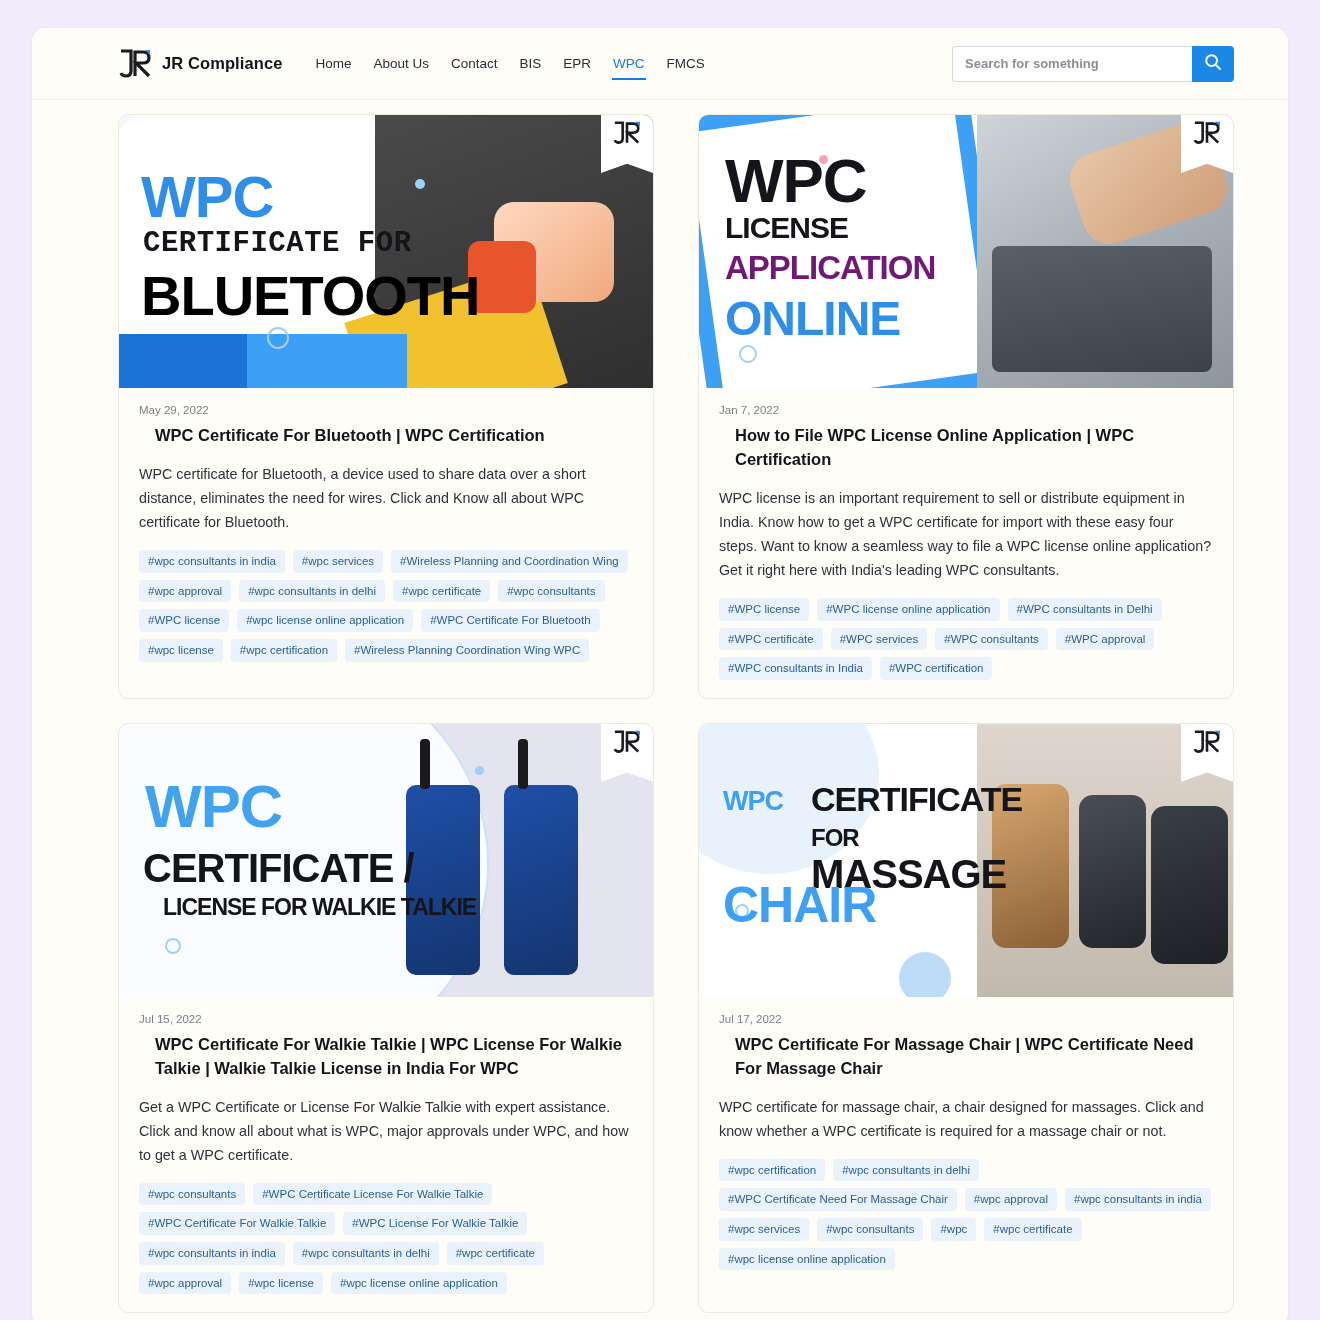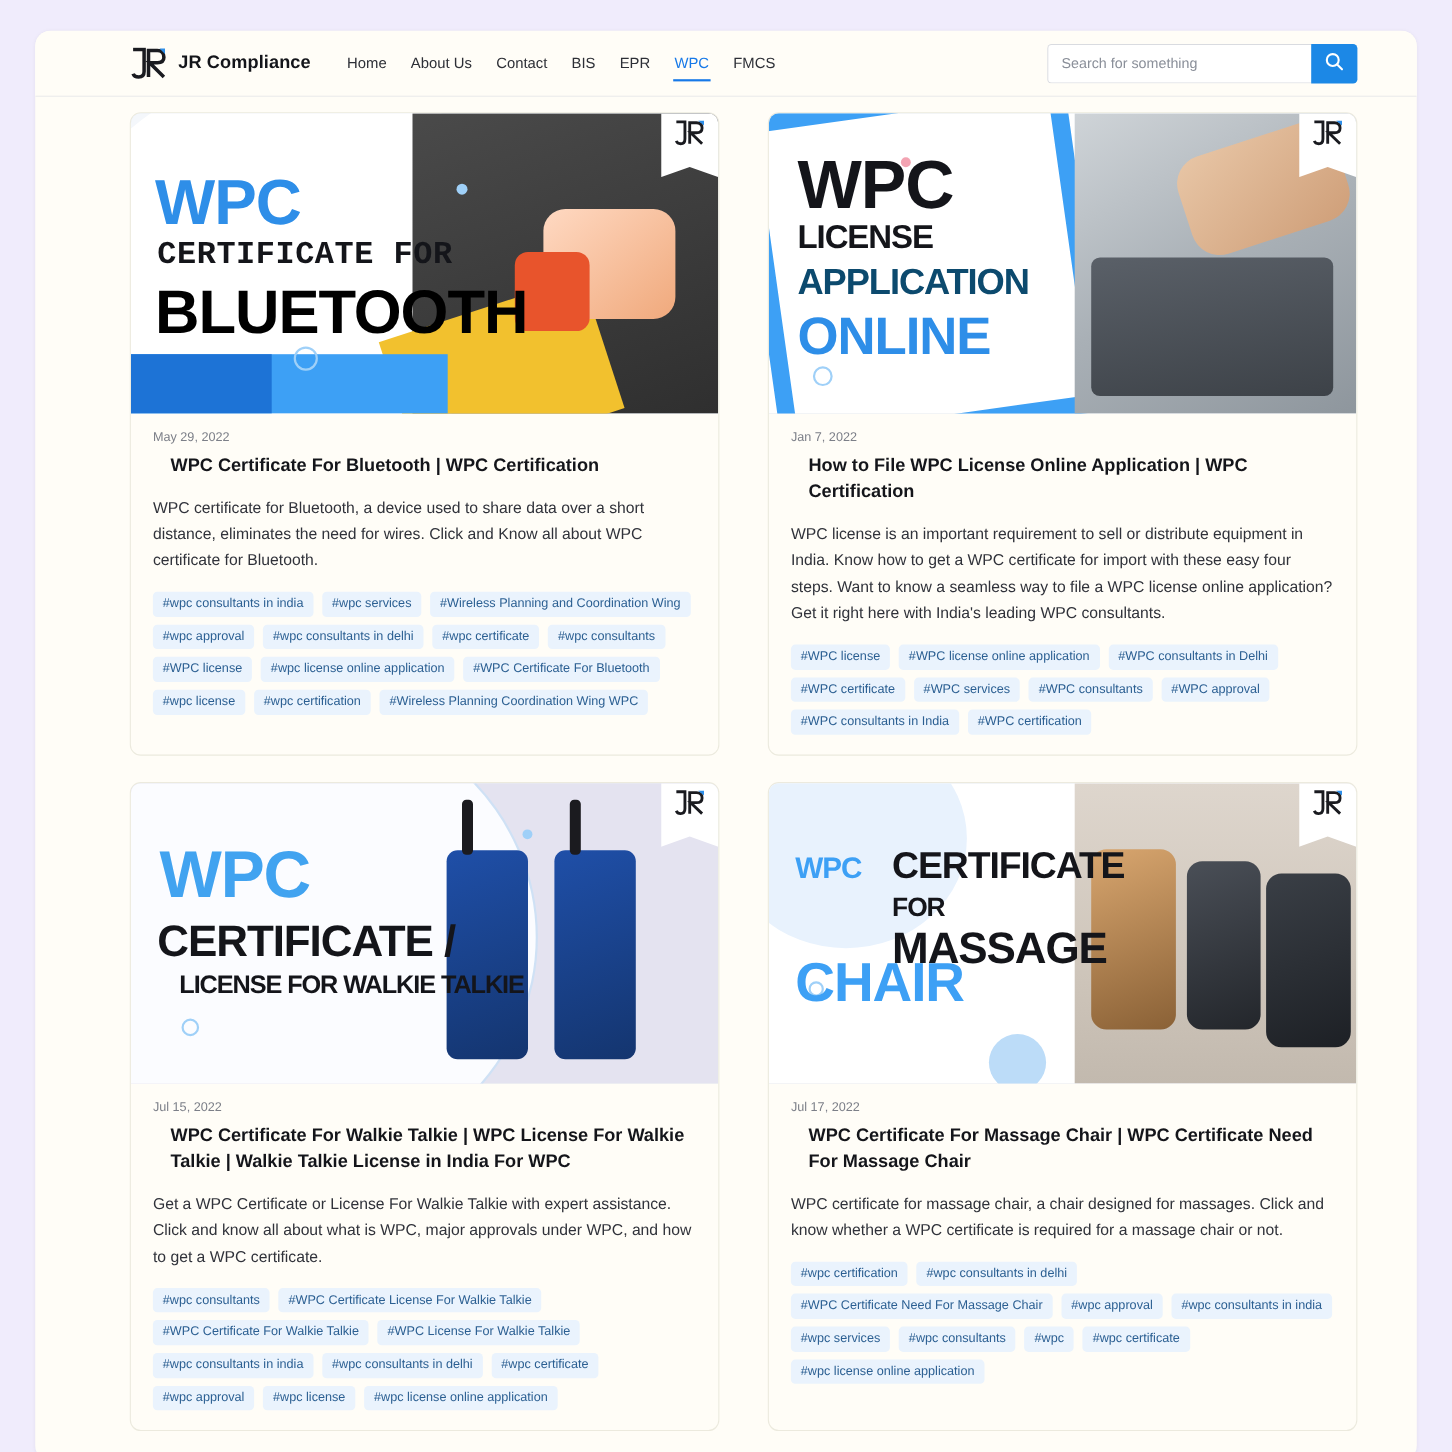--- a/index.html
+++ b/index.html
@@ -17,21 +17,21 @@
     top: 28px;
     width: 1256px;
     height: 1300px;
     background: #fffdf7;
     border-radius: 14px;
     overflow: hidden;
     box-shadow: 0 1px 4px rgba(0,0,0,0.05);
   }
   
   .header {
-    height: 60px;
+    height: 72px;
     background: #fffdf7;
     border-bottom: 1px solid #ececec;
     display: flex;
     align-items: center;
     padding: 0 54px 0 86px;
   }
   .logo-mark {
     width: 34px; height: 34px;
     display: flex; align-items: center; justify-content: center;
     margin-right: 10px;
@@ -74,20 +74,21 @@
     flex: 1;
     border: 1px solid #d9dbe0;
     border-right: none;
     border-radius: 4px 0 0 4px;
     padding: 0 12px;
     font-size: 13px;
     font-family: "Liberation Sans", sans-serif;
     color: #2d2f36;
     background: #fff;
     outline: none;
+    font-weight: bold;
   }
   .search-input::placeholder { color: #8a8f99; }
   .search-btn {
     width: 42px;
     background: #1c88e6;
     border: none;
     border-radius: 0 4px 4px 0;
     display: flex; align-items: center; justify-content: center;
     cursor: pointer;
   }
@@ -212,21 +213,21 @@
     background: linear-gradient(150deg,#e8c6a6,#cf9f79);
     transform: rotate(-18deg);
   }
   .t2 .photo::after {
     content: ""; position: absolute; left: 6%; bottom: 6%;
     width: 86%; height: 46%; border-radius: 8px;
     background: linear-gradient(170deg,#5a6068,#3d4248);
   }
   .t2 .l1 { left: 26px; top: 30px; font-size: 62px; color: #14151a; }
   .t2 .l2 { left: 26px; top: 96px; font-size: 30px; color: #14151a; }
-  .t2 .l3 { left: 26px; top: 134px; font-size: 33px; color: #0c4a6e; }
+  .t2 .l3 { left: 26px; top: 134px; font-size: 33px; color: #701a75; }
   .t2 .l4 { left: 26px; top: 176px; font-size: 48px; color: #2e8ee8; }
   .t3 { background: #e4e3f0; }
   .t3 .white-circ {
     position: absolute; left: -70px; top: -70px;
     width: 440px; height: 420px; border-radius: 50%;
     background: #fbfcff; border: 2px solid #cfe1f5;
   }
   .t3 .photo {
     right: 6%; top: 14%; width: 42%; height: 78%;
   }

